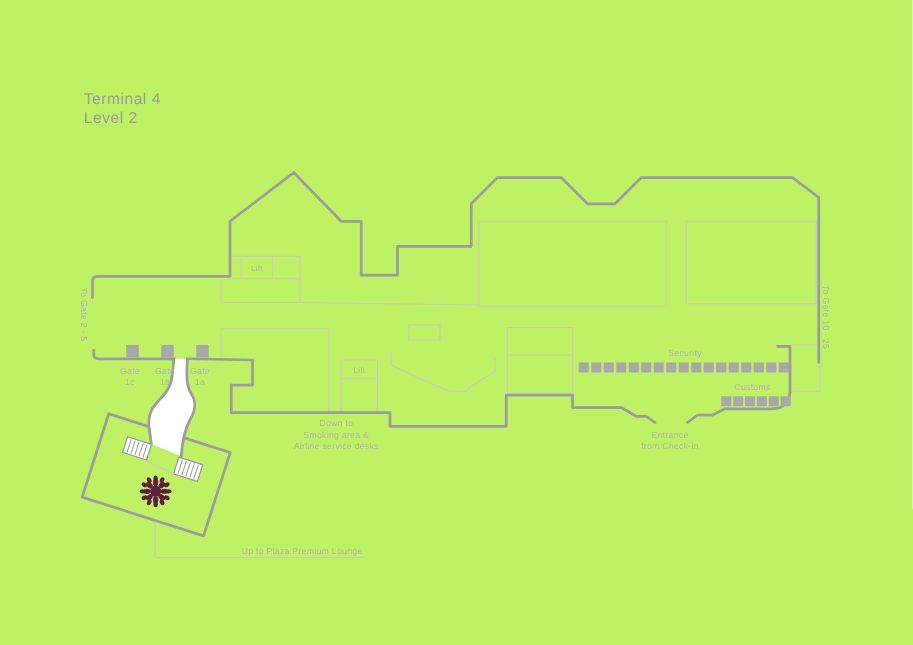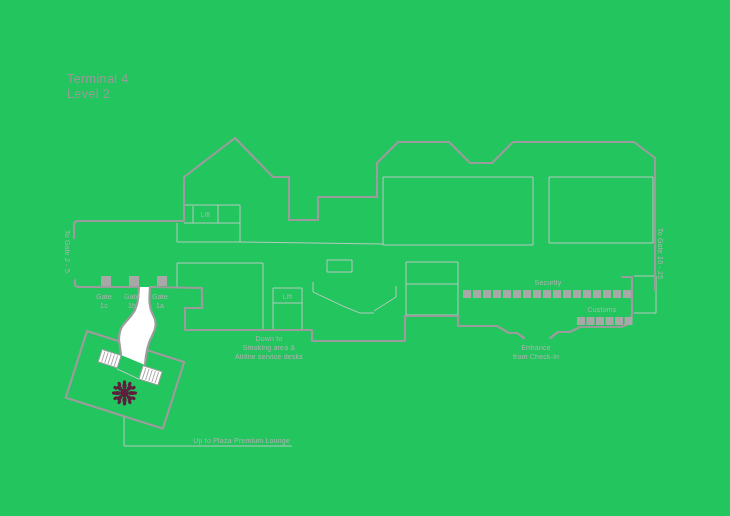--- a/index.html
+++ b/index.html
@@ -1,16 +1,16 @@
 <!DOCTYPE html>
 <html style="--c-outline: #9c9c9c; --c-thin: #c9c9c9; --c-label: #b2b2b2; --c-title: #9a9a9a; --c-square: #a8a8a8;"><head>
 <meta charset="utf-8">
 <style>
   html,body{margin:0;padding:0;background:#fff;}
-  .stage{position:relative;width:730px;height:516px;background:#22c55e;overflow:hidden;
+  .stage{position:relative;width:730px;height:516px;background:#bef264;overflow:hidden;
          font-family:"Liberation Sans",sans-serif;}
   svg{display:block}
   .thick{stroke:var(--c-outline,#9c9c9c);stroke-width:2.2;fill:none;stroke-linejoin:round;stroke-linecap:round}
   .thin{stroke:var(--c-thin,#c9c9c9);stroke-width:0.9;fill:none}
   .leader{stroke:var(--c-thin,#c9c9c9);stroke-width:0.9;fill:none}
   .lbl{font-family:"Liberation Sans",sans-serif;font-size:7px;fill:var(--c-label,#b2b2b2);letter-spacing:.2px}
   .lbl-sm{font-size:6.5px}
   .mid{text-anchor:middle}
   .end{text-anchor:end}
   .title-text{font-family:"Liberation Sans",sans-serif;font-size:12.5px;fill:var(--c-title,#9a9a9a);letter-spacing:.4px}

